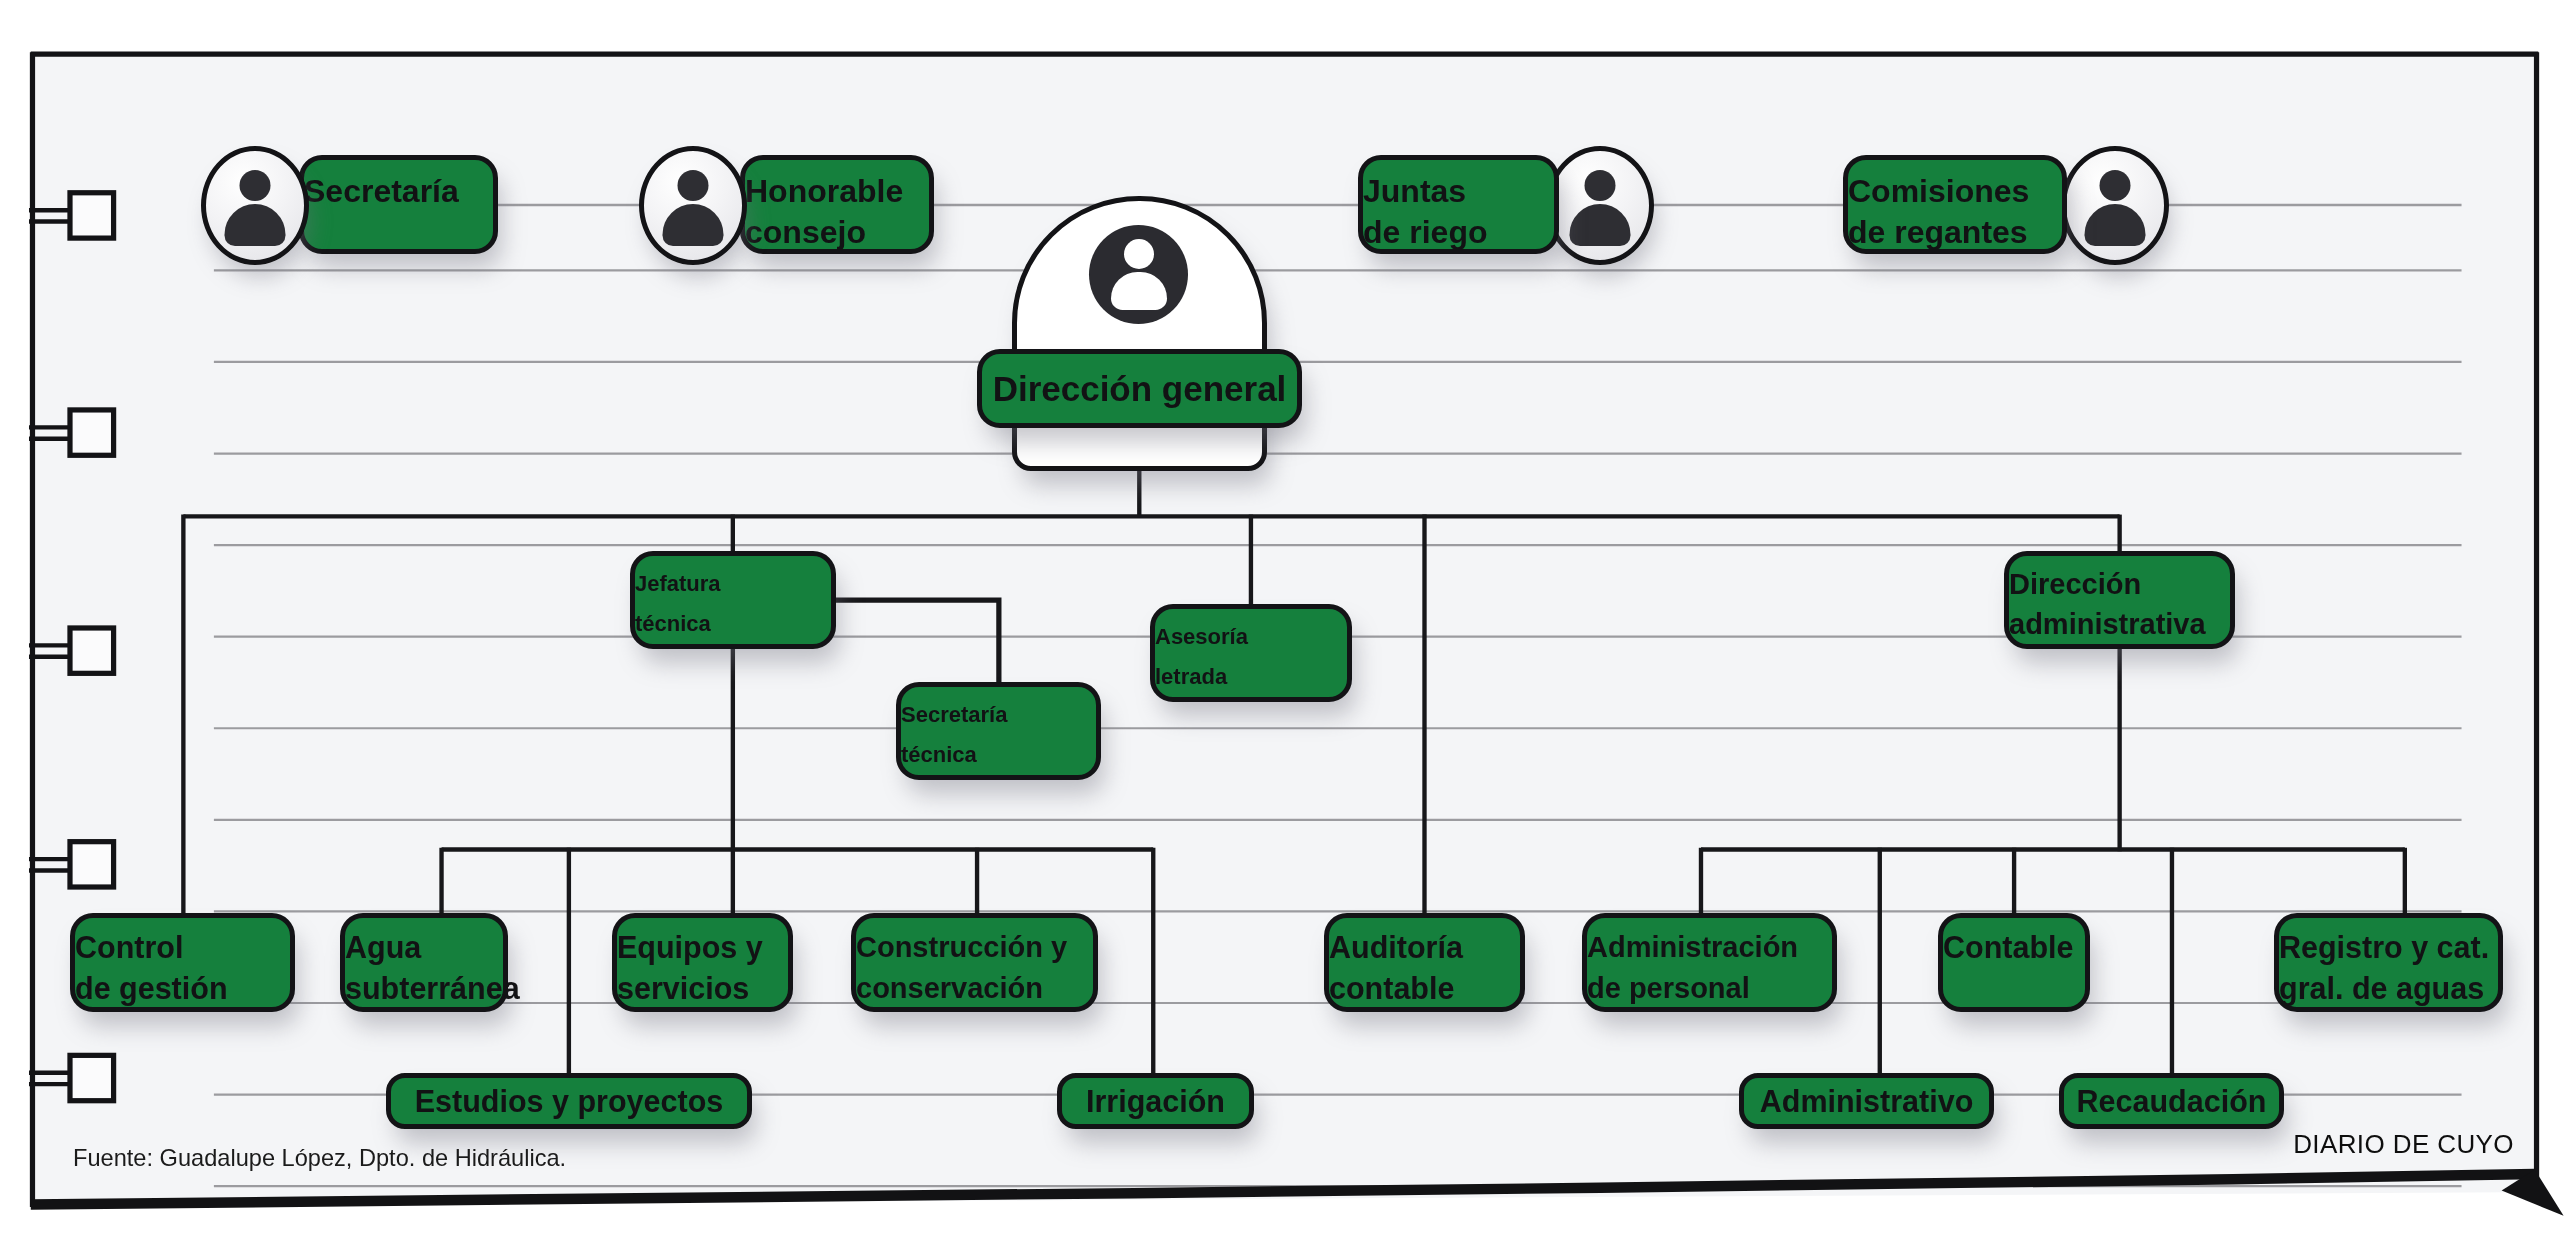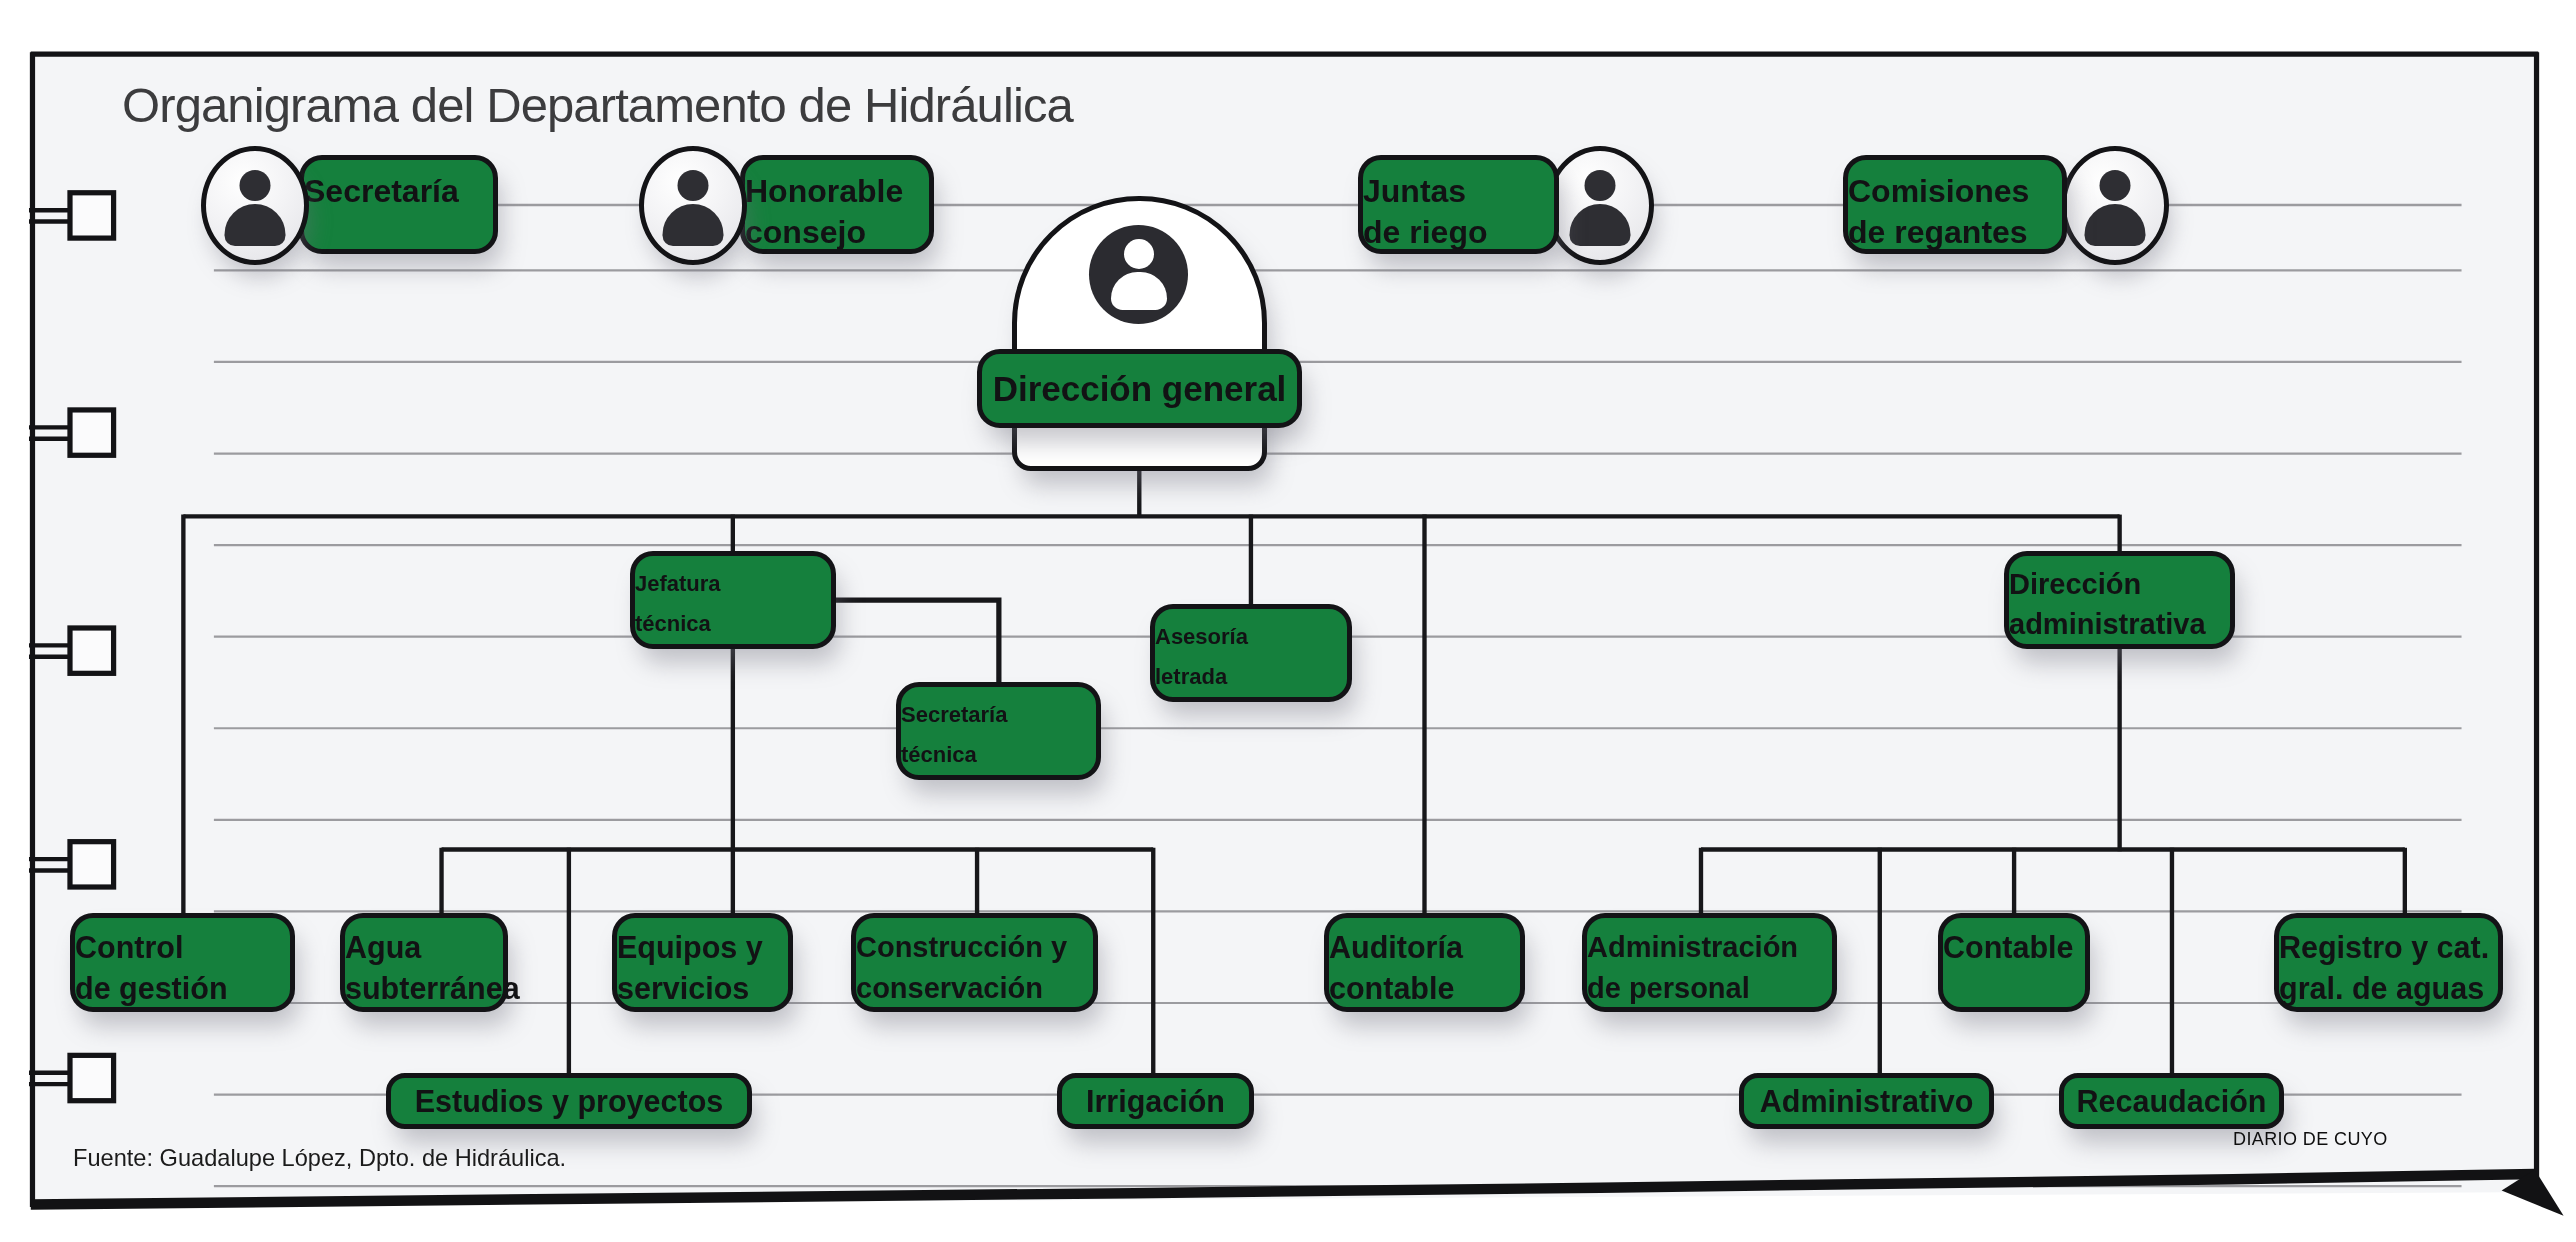--- a/index.html
+++ b/index.html
@@ -83,21 +83,21 @@
   .title{
     position:absolute;left:122px;top:77px;
     font-size:49px;color:#3c3c3e;letter-spacing:-0.9px;z-index:2;
   }
   .source{
     position:absolute;left:73px;top:1145px;
     font-size:23.6px;color:#1b1b1b;z-index:2;
   }
   .credit{
     position:absolute;left:2233px;top:1129px;width:281px;
-    font-size:18px;color:#0e0e0e;letter-spacing:0.4px;z-index:2;
+    font-size:26px;color:#0e0e0e;text-align:right;letter-spacing:0.4px;z-index:2;
   }
 </style>
 </head>
 <body>
 
 <div class="canvas">
 
   <svg class="bg" width="2576" height="1242" viewBox="0 0 2953 1424">
 
     <path d="M35,62 L2910,62 L2910,1347 L2935,1392 L2878,1367 L1500,1374 L35,1384 Z" fill="#f4f5f7"></path>
@@ -182,21 +182,20 @@
       <line x1="37" y1="60" x2="37" y2="1384" stroke-width="6"></line>
       <line x1="2908" y1="60" x2="2908" y2="1350" stroke-width="6"></line>
     </g>
 
     <g>
       <path d="M35,1381 C400,1377 820,1373 1300,1368 C1700,1364 2200,1357 2560,1352 C2700,1350 2820,1348 2906,1346" stroke="#121214" stroke-width="12" fill="none"></path>
       <path d="M2906,1341 L2939,1394 L2868,1365 Z" fill="#121214"></path>
     </g>
   </svg>
 
-  <div class="title">Organigrama del Departamento de Hidráulica</div>
 
   <div class="avatar front" style="left:201px;">
     <span class="p-head"></span>
     <span class="p-body"></span>
   </div>
   <div class="node lvl0" style="left:299px;top:155px;width:199px;">
     <span class="node-label">Secretaría</span>
   </div>
 
   <div class="avatar front" style="left:639px;">

